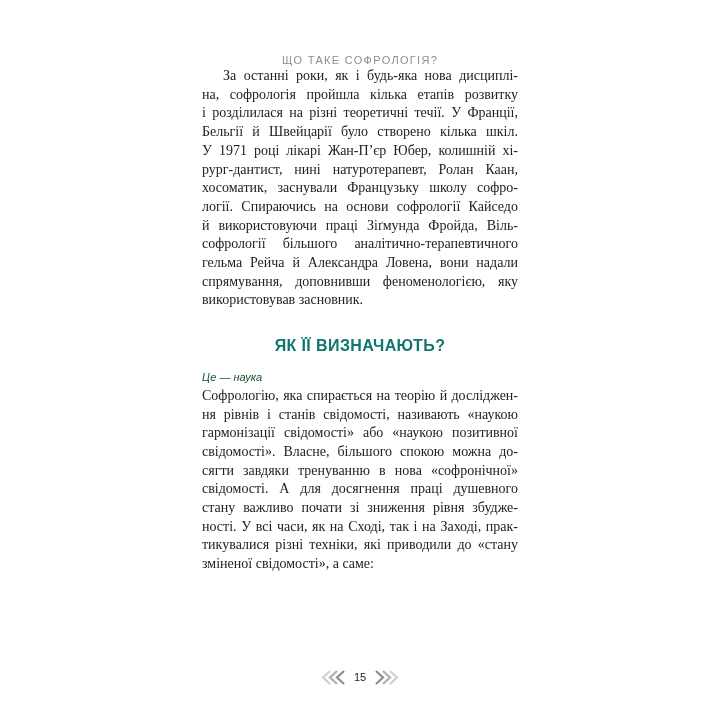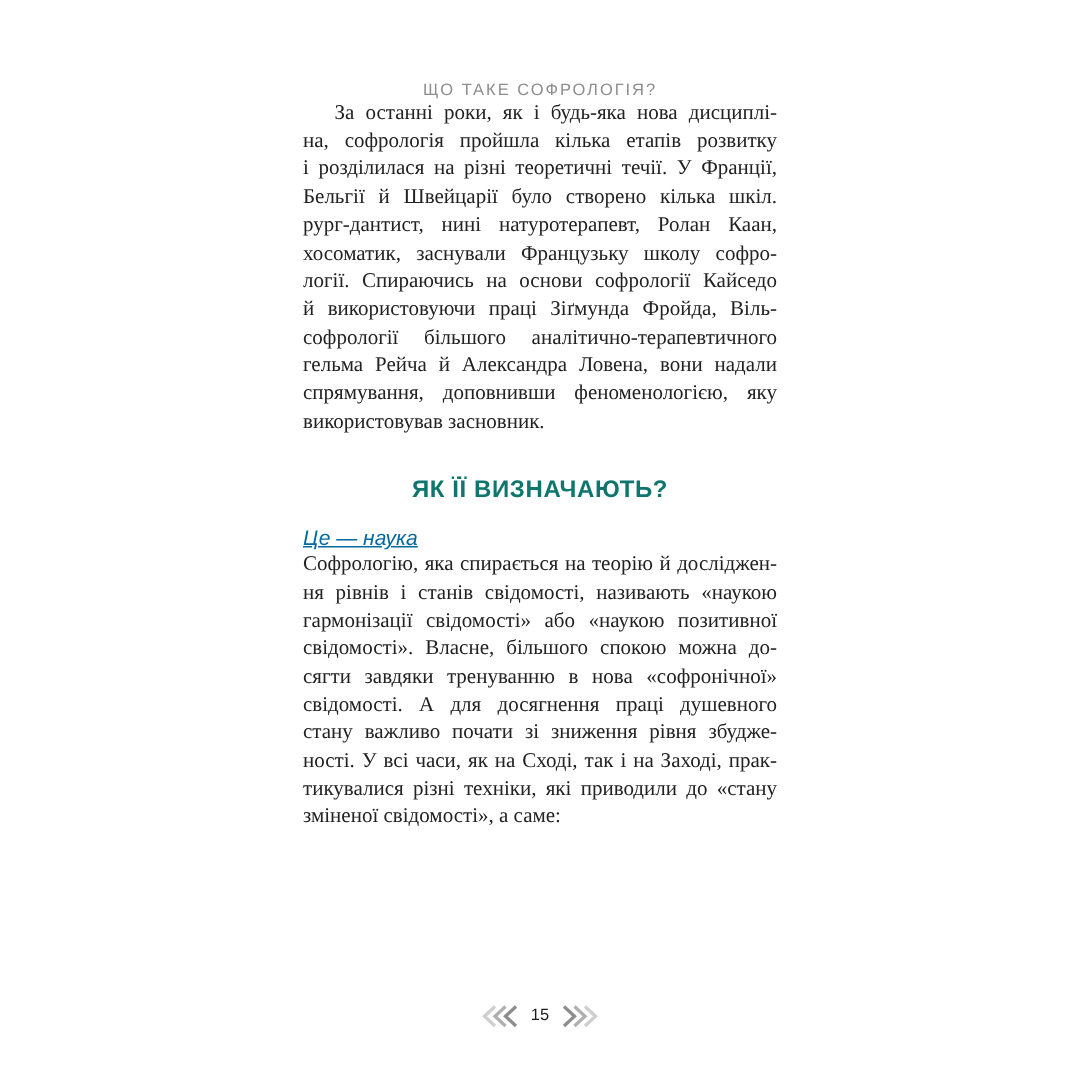--- a/index.html
+++ b/index.html
@@ -41,24 +41,23 @@
     font-weight: bold;
     font-size: 16px;
     letter-spacing: 0.4px;
     color: #0f766e;
     margin: 25px 0 11px 0;
     line-height: 22px;
   }
   .subheading {
     font-family: "Liberation Sans", sans-serif;
     font-style: italic;
-    font-size: 14px;
+    font-size: 11px;
     line-height: 18.7px;
-    color: #0369a1;
-    text-decoration: underline;
+    color: #14532d;
   }
   .footer {
     position: absolute;
     left: 0; right: 0;
     top: 669px;
     display: flex;
     align-items: center;
     justify-content: center;
     gap: 8px;
   }
@@ -77,20 +76,21 @@
 <div class="page">
 
   <div class="running-header">ЩО ТАКЕ СОФРОЛОГІЯ?</div>
 
   <div class="text-column" id="content">
       <div class="para indent">
         <div class="line">За останні роки, як і будь-яка нова дисциплі-</div>
         <div class="line">на, софрологія пройшла кілька етапів розвитку</div>
         <div class="line">і розділилася на різні теоретичні течії. У Франції,</div>
         <div class="line">Бельгії й Швейцарії було створено кілька шкіл.</div>
+        <div class="line">У 1971 році лікарі Жан-П’єр Юбер, колишній хі-</div>
         <div class="line">рург-дантист, нині натуротерапевт, Ролан Каан,</div>
         <div class="line">хосоматик, заснували Французьку школу софро-</div>
         <div class="line">логії. Спираючись на основи софрології Кайседо</div>
         <div class="line">й використовуючи праці Зіґмунда Фройда, Віль-</div>
         <div class="line">софрології більшого аналітично-терапевтичного</div>
         <div class="line">гельма Рейча й Александра Ловена, вони надали</div>
         <div class="line">спрямування, доповнивши феноменологією, яку</div>
         <div class="line last">використовував засновник.</div>
       </div>
       <div class="heading">ЯК ЇЇ ВИЗНАЧАЮТЬ?</div>

